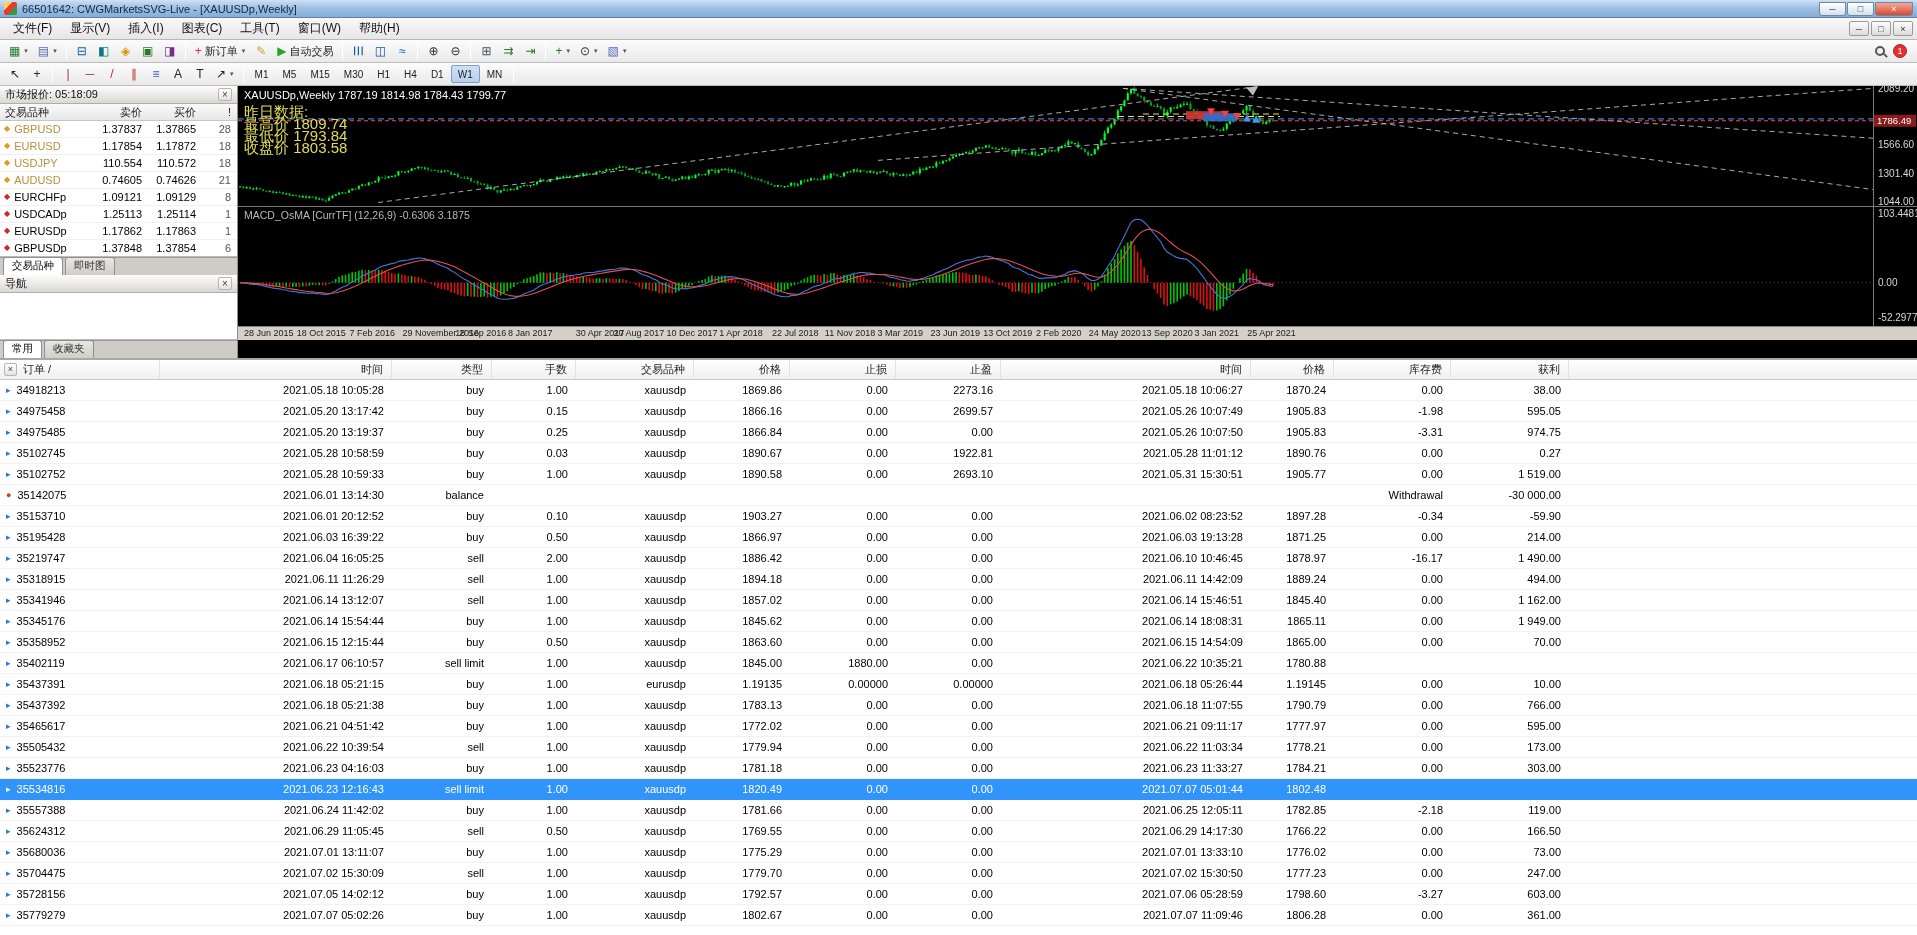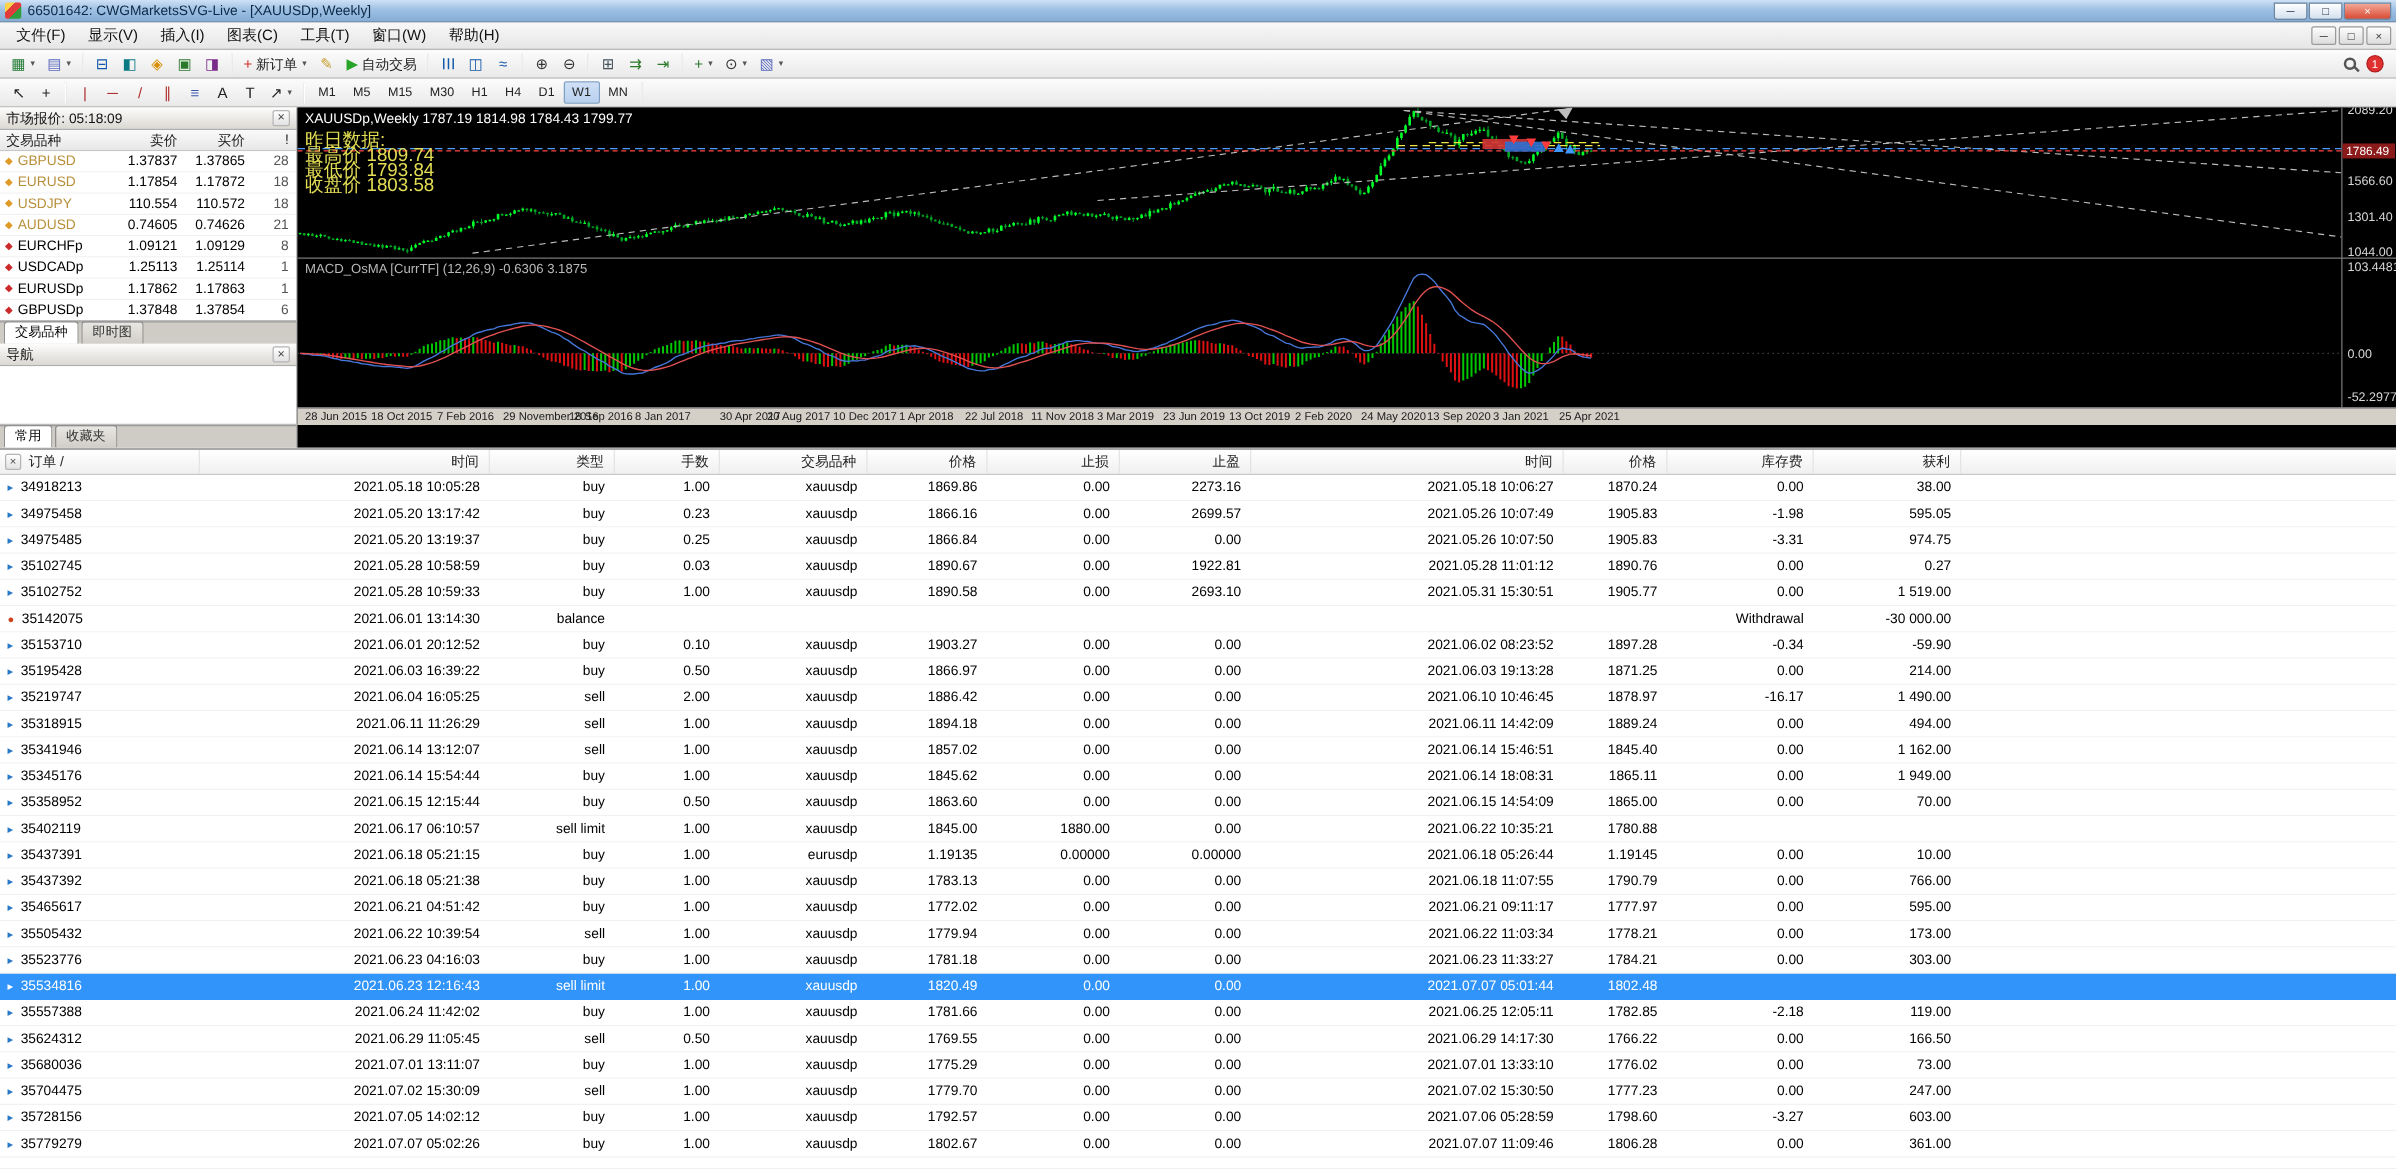--- a/index.html
+++ b/index.html
@@ -1402,21 +1402,21 @@
           <div class="cell-r">38.00</div>
           <div></div>
         </div>
         <div class="ord-row ogrid">
           <div class="cell-order">
             <span class="ord-ico">▸</span>
             <span>34975458</span>
           </div>
           <div class="cell-r">2021.05.20 13:17:42</div>
           <div class="cell-r">buy</div>
-          <div class="cell-r">0.23</div>
+          <div class="cell-r">0.15</div>
           <div class="cell-r">xauusdp</div>
           <div class="cell-r">1866.16</div>
           <div class="cell-r">0.00</div>
           <div class="cell-r">2699.57</div>
           <div class="cell-r">2021.05.26 10:07:49</div>
           <div class="cell-r">1905.83</div>
           <div class="cell-r">-1.98</div>
           <div class="cell-r">595.05</div>
           <div></div>
         </div>

